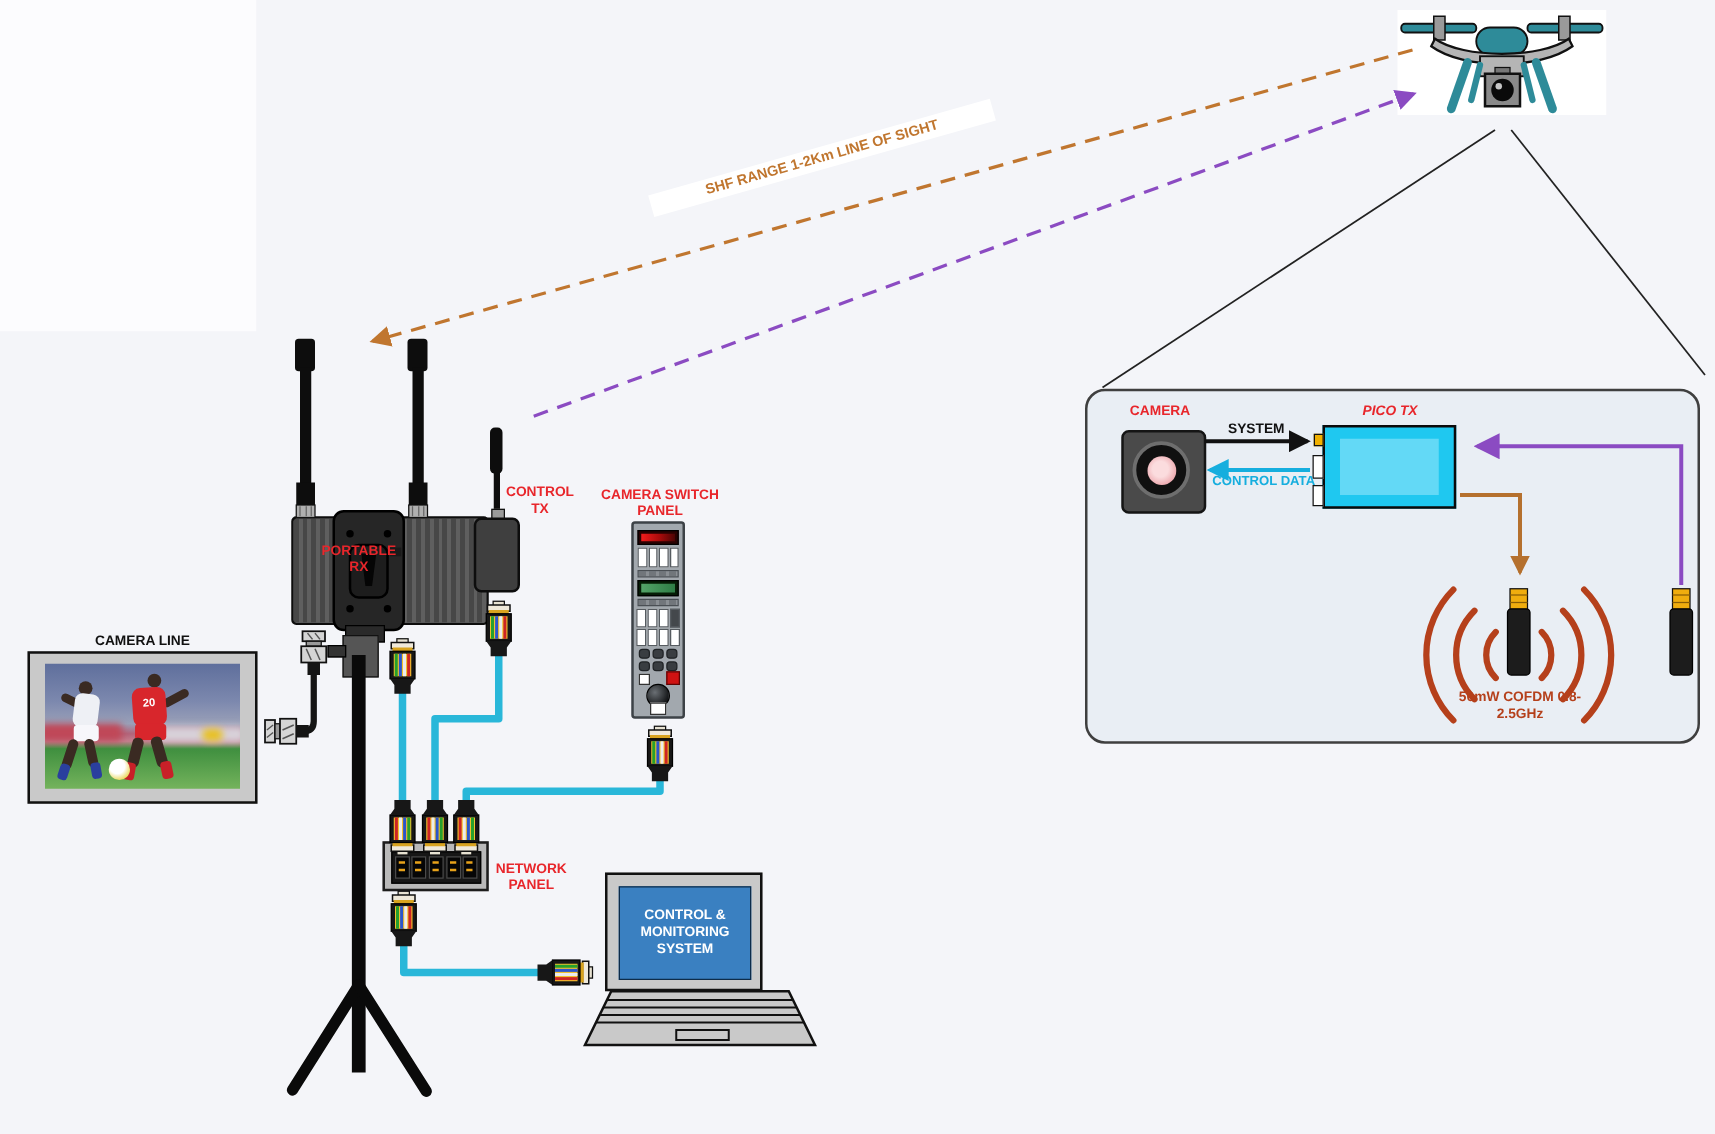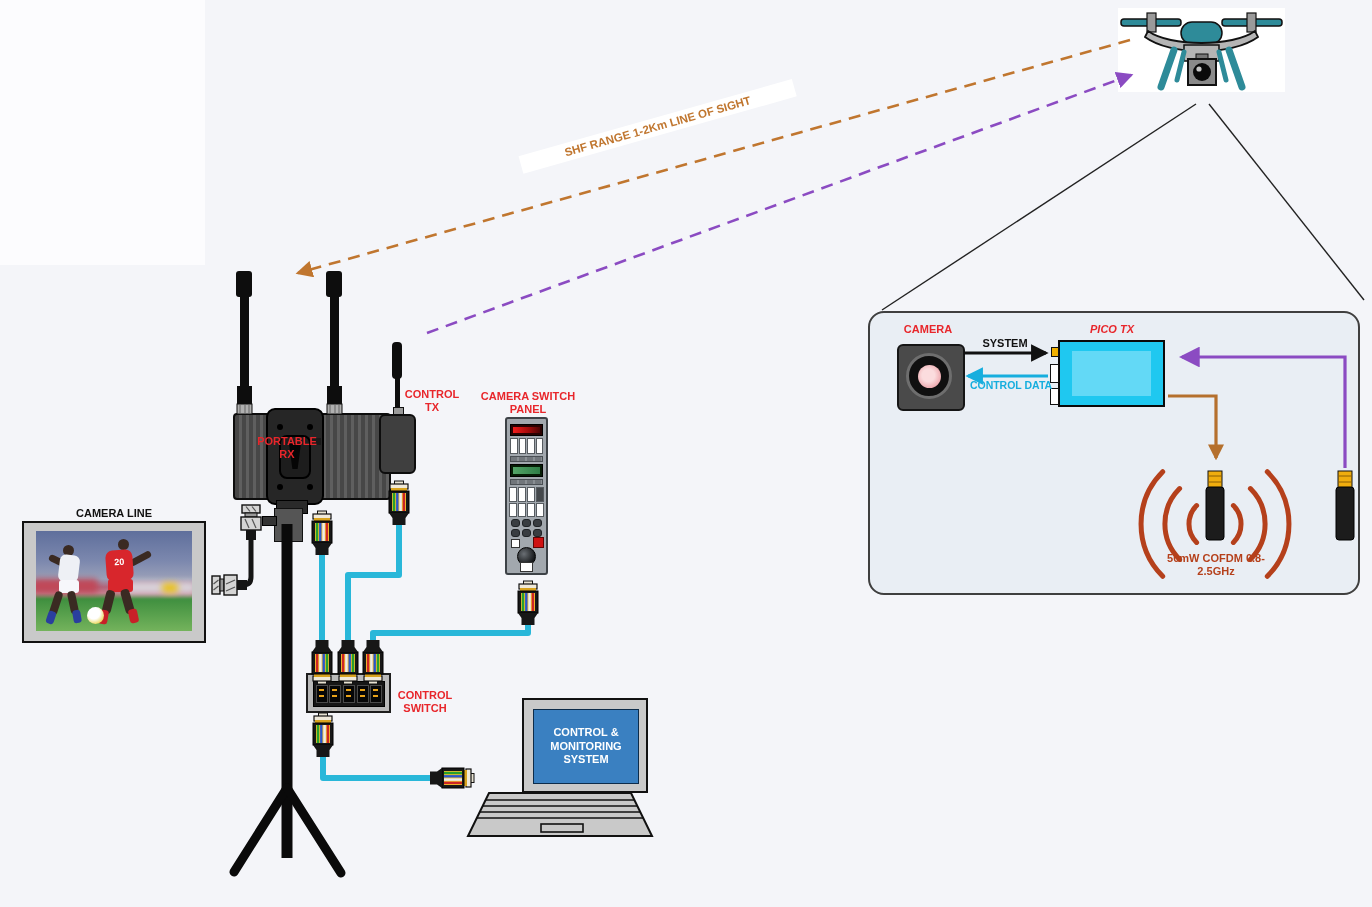--- a/index.html
+++ b/index.html
@@ -89,21 +89,21 @@
   .ccp .bkey{left:13px;top:143px;width:13px;height:10px;background:#fff;border:1px solid #333;}
   
   .sw{left:306px;top:673px;width:85px;height:40px;background:#b9b9b9;border:2px solid #1d1d1d;
       z-index:1;box-sizing:border-box;}
   .sw-inner{position:absolute;left:5px;top:6px;width:70px;height:24px;background:#161616;
             border:1px solid #000;display:flex;align-items:center;justify-content:space-evenly;}
   .sw-port{width:10px;height:16px;background:#060606;border:1px solid #4a4a4a;position:relative;}
   .sw-port i{position:absolute;left:2px;width:5px;height:2px;background:#e8a21a;}
   .sw-port i.p1{top:3px;} .sw-port i.p2{top:9px;}
   
-  .lap-screen{left:522px;top:698px;width:126px;height:95px;background:#c9c9c9;border:2px solid #111;
+  .lap-screen{left:484px;top:698px;width:126px;height:95px;background:#c9c9c9;border:2px solid #111;
               z-index:1;box-sizing:border-box;}
   .lap-blue{position:absolute;left:9px;top:9px;width:104px;height:73px;background:#3a80c1;
             border:1px solid #0d2c4a;display:flex;align-items:center;justify-content:center;}
   .lap-txt{color:#fff;font-weight:bold;font-size:11px;text-align:center;line-height:1.25;width:96px;}
   svg.overlay{position:absolute;left:0;top:0;z-index:5;pointer-events:none;}
 </style>
 </head>
 <body>
 
 <div class="canvas">
@@ -395,21 +395,21 @@
       <line x1="477" y1="818" x2="643" y2="818" stroke="#111" stroke-width="1.6"></line>
       <rect x="541" y="824" width="42" height="8" fill="none" stroke="#111" stroke-width="1.6"></rect>
     </g>
   </svg>
 
   <div class="abs shf">SHF RANGE 1-2Km LINE OF SIGHT</div>
 
   <div class="lbl lbl-red" style="left:255px;top:387px;width:64px;margin-top:48px;">PORTABLE RX</div>
   <div class="lbl lbl-red" style="left:404px;top:388px;width:56px;">CONTROL TX</div>
   <div class="lbl lbl-red" style="left:478px;top:390px;width:100px;">CAMERA SWITCH PANEL</div>
-  <div class="lbl lbl-red" style="left:393px;top:689px;width:64px;">CONTROL SWITCH</div>
+  <div class="lbl lbl-red" style="left:393px;top:689px;width:64px;">NETWORK PANEL</div>
   <div class="lbl lbl-black" style="left:41px;top:507px;width:146px;">CAMERA LINE</div>
 
   <div class="lbl lbl-red" style="left:892px;top:323px;width:72px;">CAMERA</div>
   <div class="lbl lbl-red" style="left:1071px;top:323px;width:82px;font-style:italic;">PICO TX</div>
   <div class="lbl lbl-black" style="left:974px;top:337px;width:62px;">SYSTEM</div>
   <div class="lbl lbl-cyan" style="left:966px;top:379px;width:90px;">CONTROL DATA</div>
   <div class="lbl lbl-rust" style="left:1158px;top:552px;width:116px;">50mW COFDM 0.8-2.5GHz</div>
 
 </div>
 

